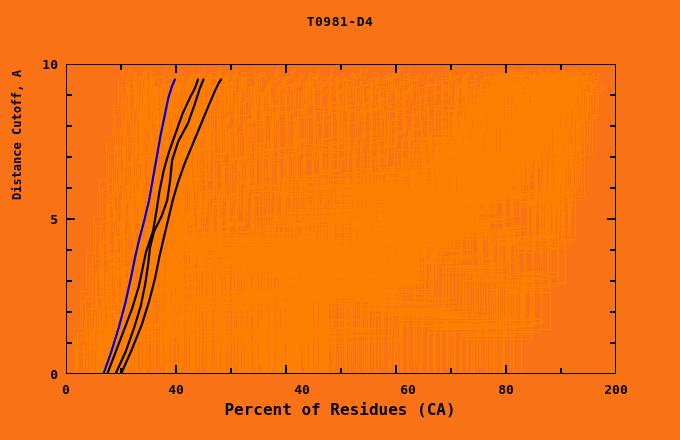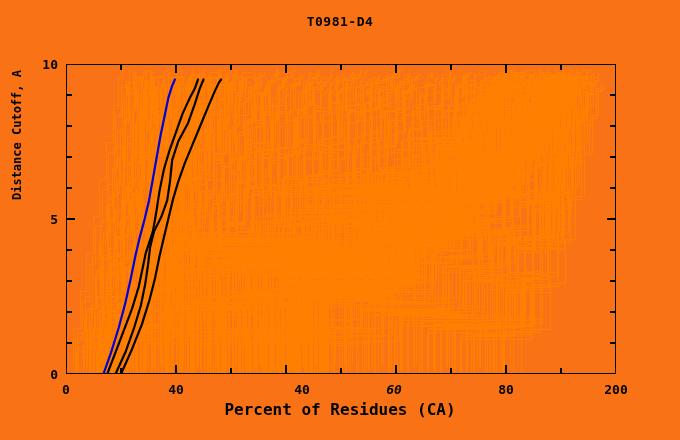--- a/index.html
+++ b/index.html
@@ -95,21 +95,21 @@
 
   <div id="chart-title">T0981-D4</div>
 
   <div id="y-axis-label">Distance Cutoff, A</div>
   <div id="x-axis-label">Percent of Residues (CA)</div>
 
   <div id="tick-labels">
       <div class="xtick-label" style="left: 66px; top: 382px;">0</div>
       <div class="xtick-label" style="left: 176px; top: 382px;">40</div>
       <div class="xtick-label" style="left: 286px; top: 382px; margin-left: 16px;">40</div>
-      <div class="xtick-label" style="left: 394px; top: 382px; font-style: italic;">60</div>
+      <div class="xtick-label" style="left: 408px; top: 382px;">60</div>
       <div class="xtick-label" style="left: 506px; top: 382px;">80</div>
       <div class="xtick-label" style="left: 616px; top: 382px;">200</div>
       <div class="ytick-label" style="left: 32px; top: 374px; width: 26px;">0</div>
       <div class="ytick-label" style="left: 32px; top: 219px; width: 26px;">5</div>
       <div class="ytick-label" style="left: 32px; top: 64px; width: 26px;">10</div>
     </div>
 
   <div id="plot-area">
     <svg id="plot-svg" width="550" height="310" viewBox="0 0 550 310">
       <g id="series-layer">

